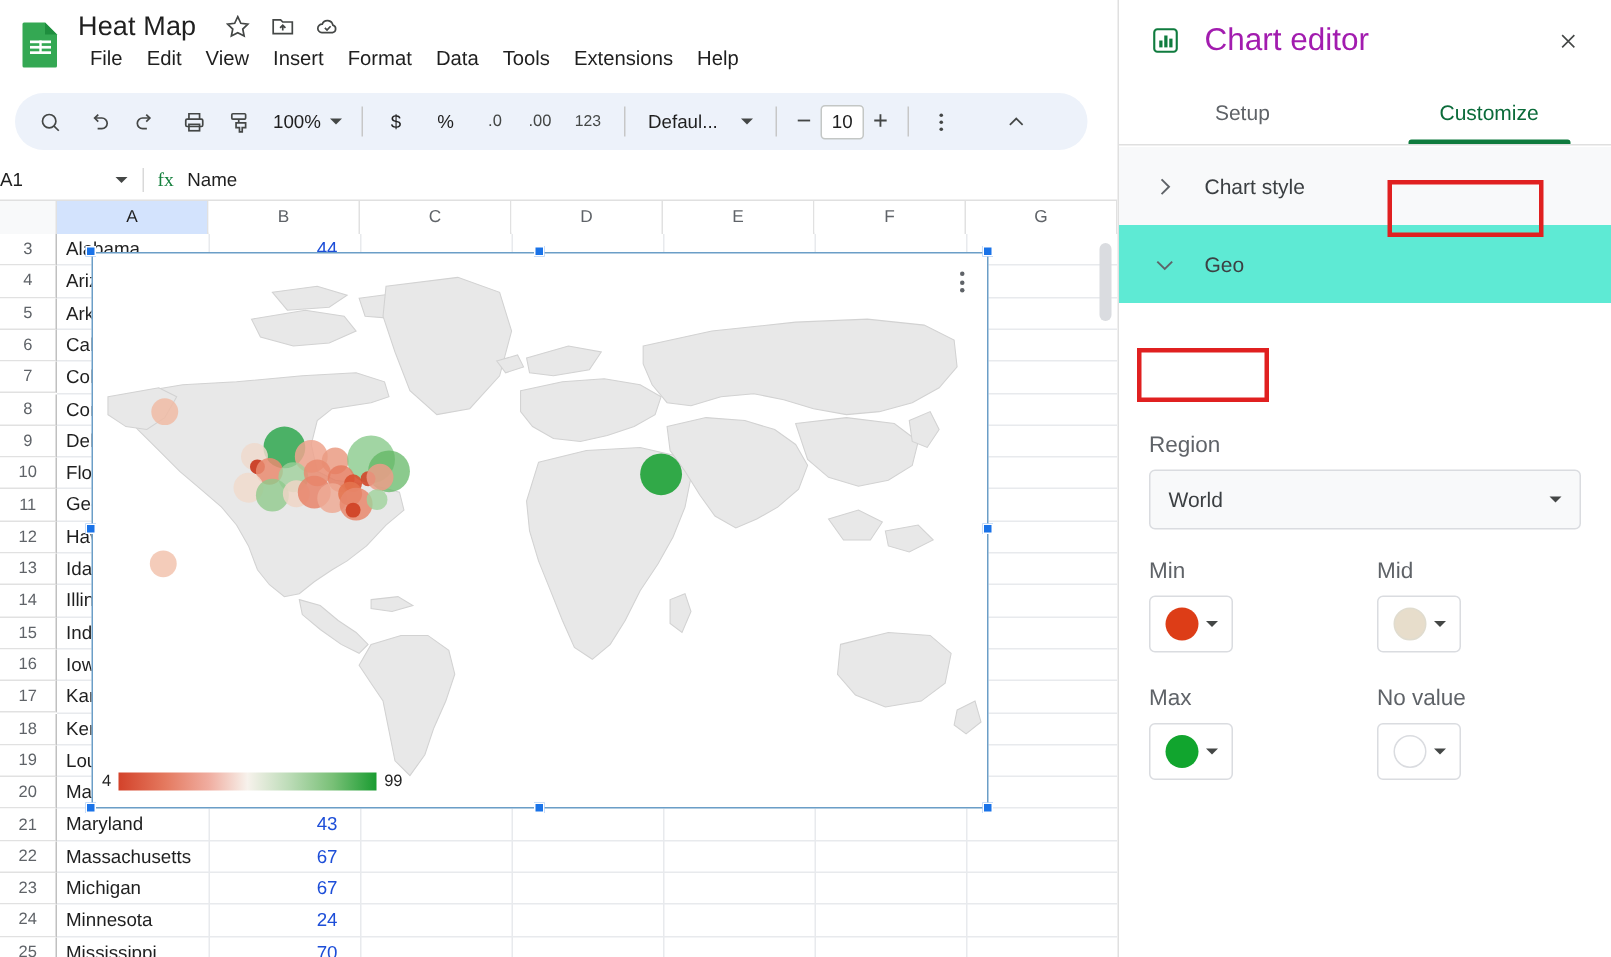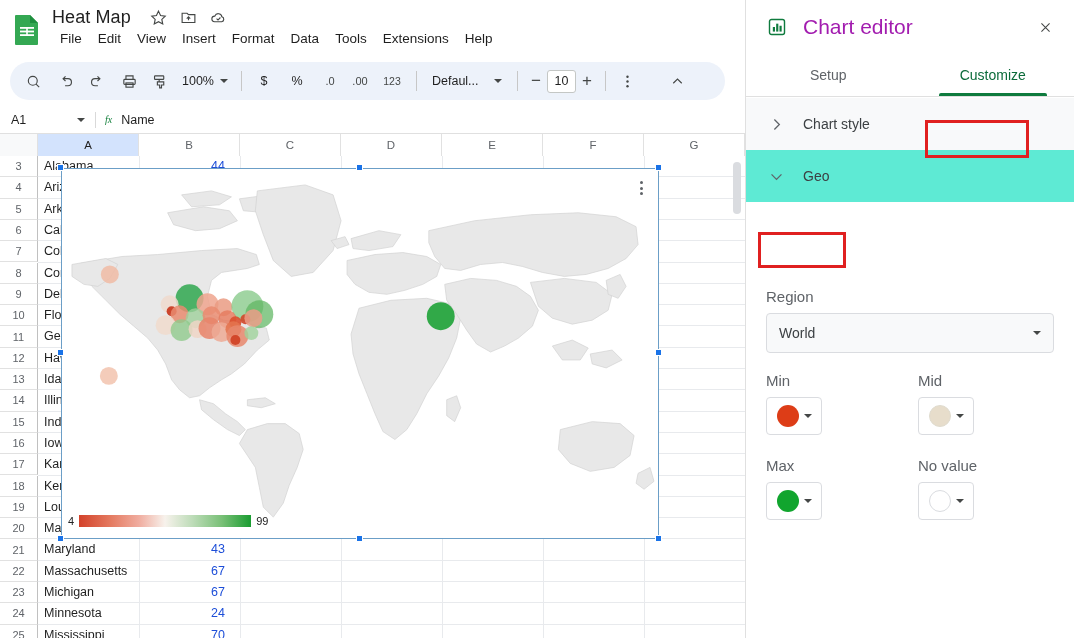--- a/index.html
+++ b/index.html
@@ -64,24 +64,24 @@
     background: #fff; display: flex; align-items: center; justify-content: center;
     font-size: 12.5px; color: #1f1f1f; cursor: text;
   }
   .tb-pm { font-size: 17px; color: #444746; width: 22px; text-align: center; cursor: pointer; user-select: none; }
 
   
   .formulabar {
     position: absolute; left: 0; top: 106px; width: 745px; height: 28px;
     background: #fff; border-bottom: 1px solid #e0e0e0; display: flex; align-items: center;
   }
-  .namebox { width: 95px; display: flex; align-items: center; padding-left: 11px; justify-content: space-between; padding-right: 10px; cursor: text;}
+  .namebox { width: 95px; display: flex; align-items: center; padding-left: 0; justify-content: space-between; padding-right: 10px; cursor: text;}
   .namebox span { font-size: 12.5px; color: #1f1f1f; }
   .fb-sep { width: 1px; height: 16px; background: #d9d9d9; }
-  .fx { font-size: 10px; color: #15803d; font-style: italic; padding: 0 9px; font-family: "Liberation Serif", serif;}
+  .fx { font-size: 13px; color: #15803d; padding: 0 9px; font-family: "Liberation Serif", serif;}
   .fb-val { font-size: 12.5px; color: #1f1f1f; }
 
   
   .grid-wrap { position: absolute; left: 0; top: 134px; width: 745px; height: 504px; background: #fff; overflow: hidden; }
   .colhdr { position: absolute; left: 0; top: 0; height: 22px; width: 745px; background: #fff; border-bottom: 1px solid #c0c0c0; }
   .colhdr .corner { position: absolute; left: 0; top: 0; width: 38px; height: 22px; background: #f8f9fa; border-right: 1px solid #e1e1e1;}
   .colcell {
     position: absolute; top: 0; height: 22px; border-right: 1px solid #e1e1e1;
     font-size: 11.5px; color: #5f6368; display: flex; align-items: center; justify-content: center;
     background: #fff; cursor: pointer;

